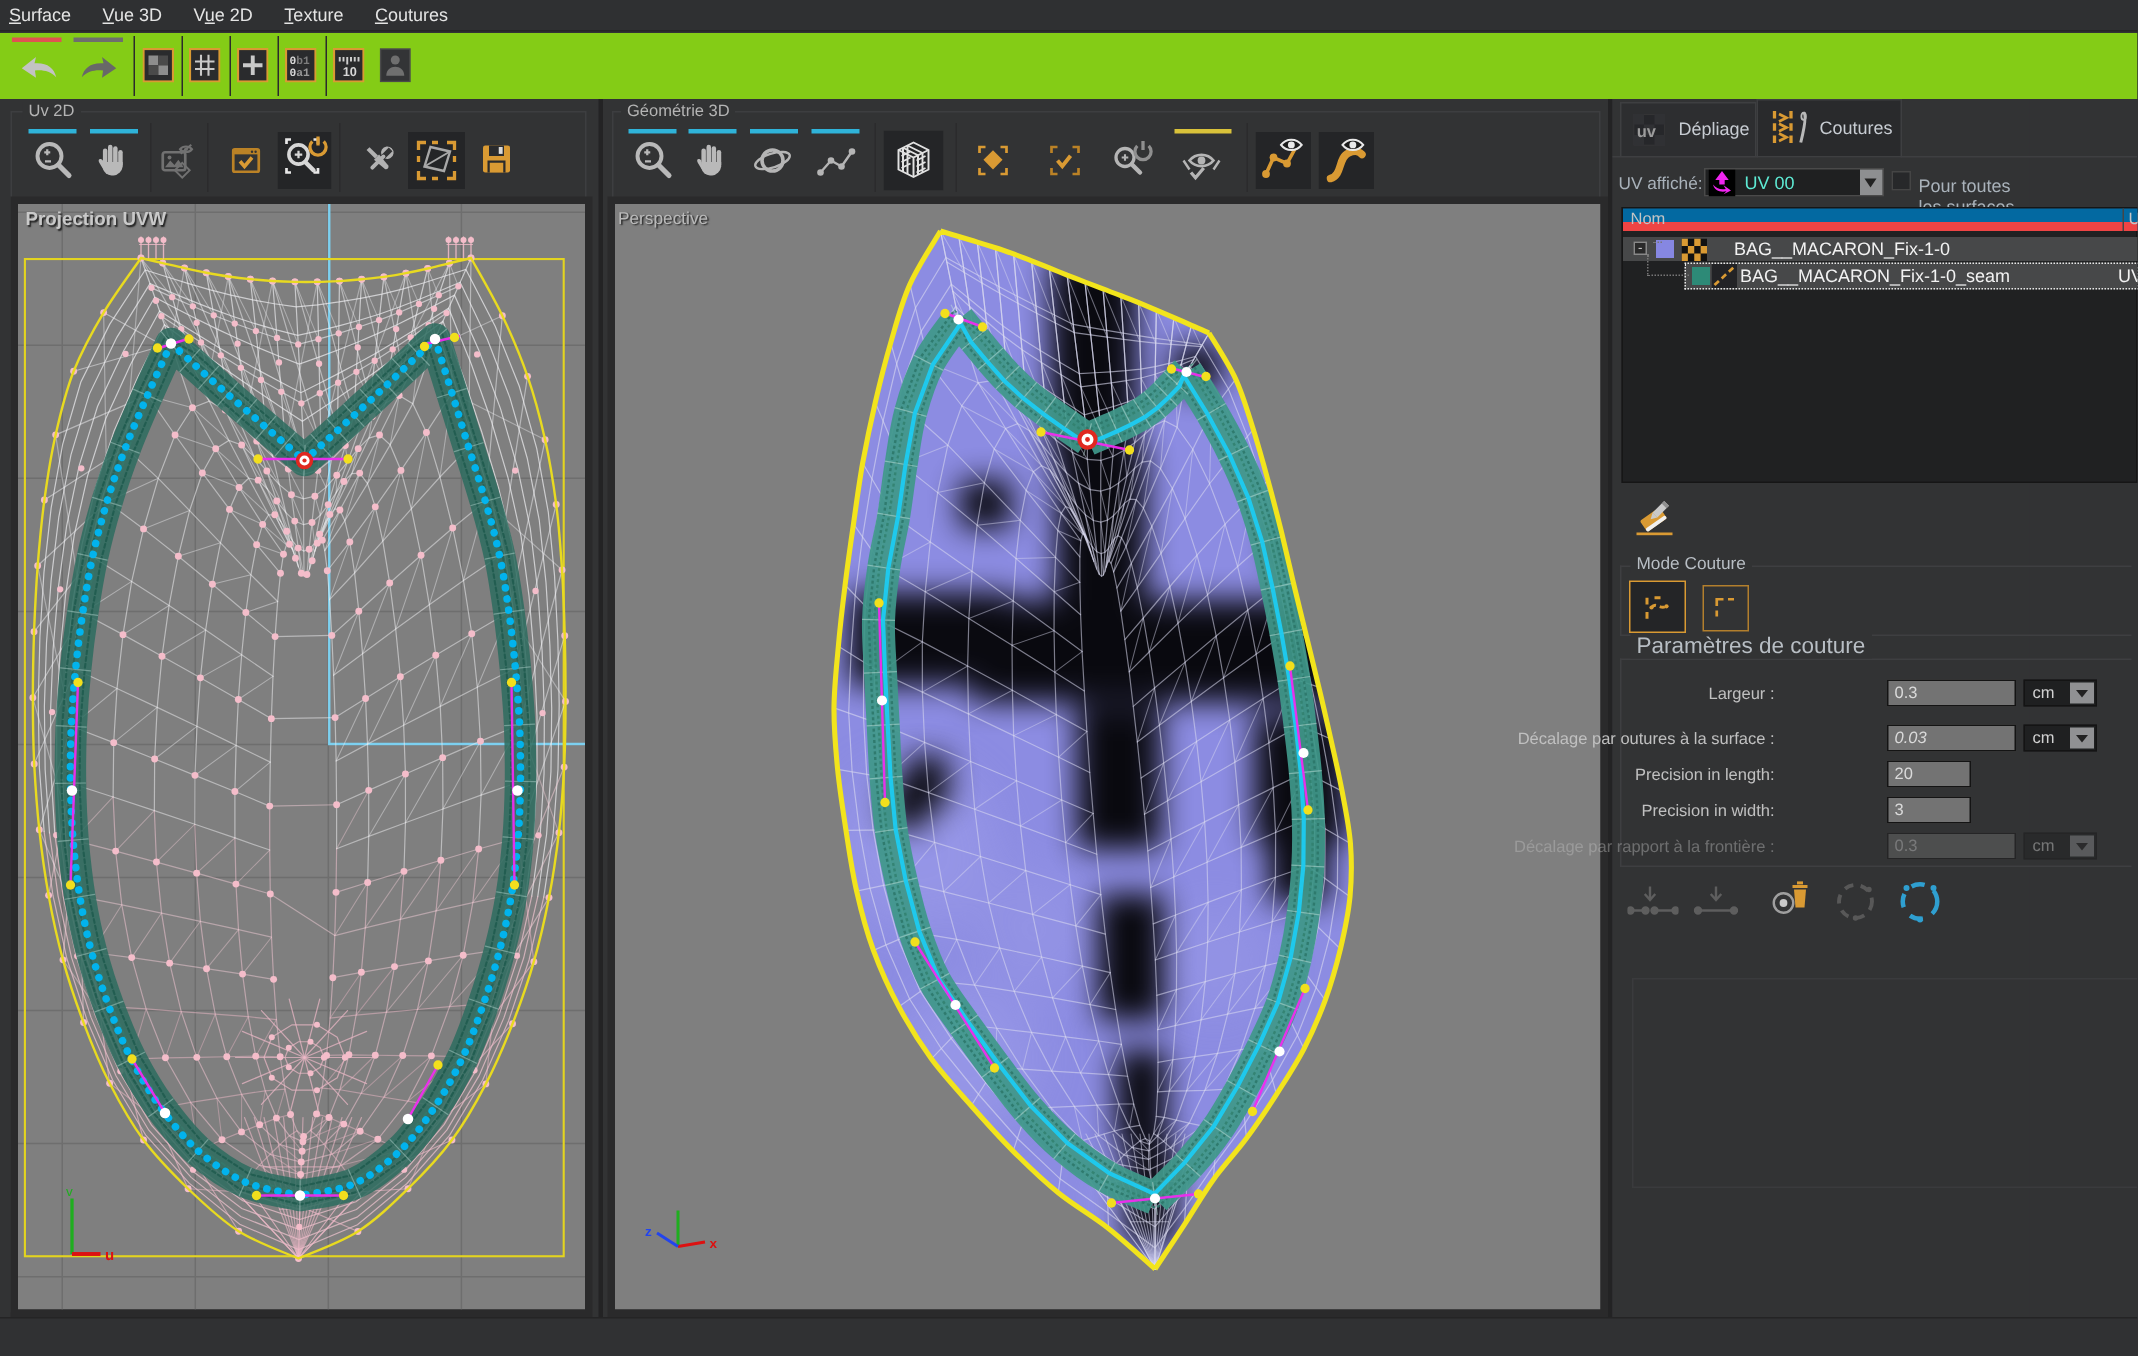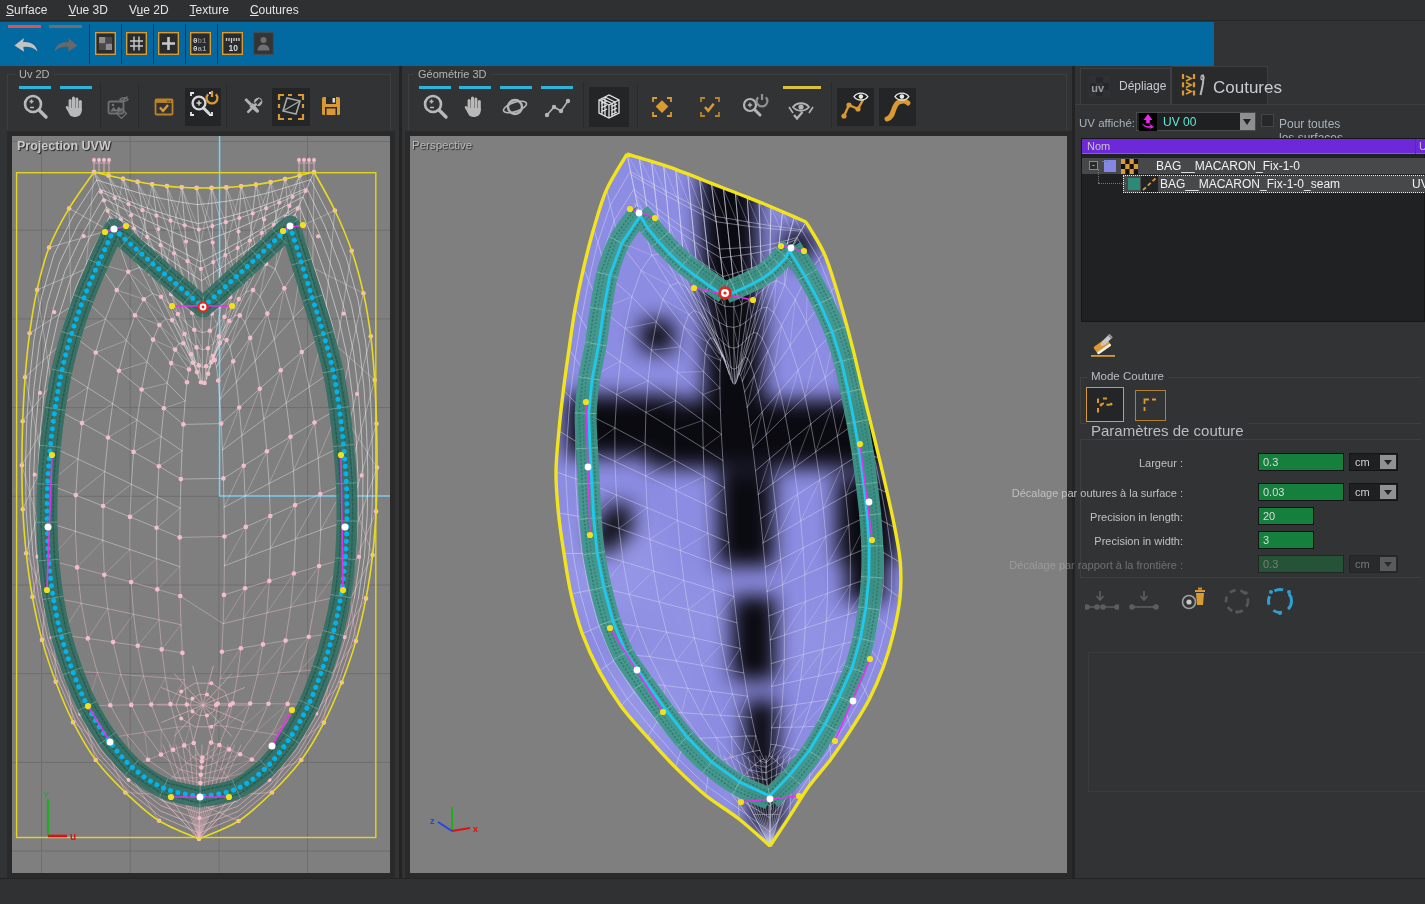--- a/index.html
+++ b/index.html
@@ -2,31 +2,31 @@
 <html><head><meta charset="utf-8"><style>
 *{margin:0;padding:0;box-sizing:border-box}
 body{width:1425px;height:904px;background:#323334;font-family:"Liberation Sans",sans-serif;overflow:hidden;position:relative}
 .abs{position:absolute}
 .menu{left:0;top:0;width:1425px;height:21px;background:#2f3032;border-bottom:1px solid #262626}
 .menu span{display:inline-block;margin:3px 9px 0 12px;font-size:12px;color:#e4e4e4}
 .menu span:first-child{margin-left:6px}
 .menu u{text-decoration:underline}
 .vp-border{background:#2a2a2b}
 .grouplbl{font-size:11px;color:#b4b4b4}
-input{background:#15803d;border:1px solid #141414;color:#dadada;font-size:11px;font-family:"Liberation Sans",sans-serif;padding:1px 4px;outline:none}
+input{background:#737373;border:1px solid #141414;color:#dadada;font-size:11px;font-family:"Liberation Sans",sans-serif;padding:1px 4px;outline:none}
 .lbl{position:absolute;font-size:11px;color:#c0c0c0;white-space:nowrap}
 .cm{position:absolute;height:18px;background:#1f2021;border:1px solid #141414;color:#d0d0d0;font-size:11px}
 .cm .ar{position:absolute;right:1px;top:1px;width:16px;height:14px;background:#909193;text-align:center}
 .cm .ar:after{content:"";position:absolute;left:4px;top:5px;border:4px solid transparent;border-top:5px solid #222}
 .dis{opacity:0.42}
 </style></head>
 <body>
 <div class="menu"><span><u>S</u>urface</span><span><u>V</u>ue 3D</span><span>V<u>u</u>e 2D</span><span><u>T</u>exture</span><span><u>C</u>outures</span></div>
 
-<div class="abs" style="left:0;top:22px;width:1214px;height:44px;background:#0369a1">
+<div class="abs" style="left:0;top:22px;width:1425px;height:44px;background:#84cc16">
   <div class="abs" style="left:8px;top:3px;width:33px;height:3px;background:#e05252"></div>
   <div class="abs" style="left:49px;top:3px;width:33px;height:3px;background:#6e6e6e"></div>
   <svg width="30" height="24" viewBox="0 0 30 24" style="position:absolute;left:11px;top:12px">
       <path d="M3.5,11.5 L13,4 L12,8.2 C20,7.5 25,11 26.5,17.5 C22.5,13.2 17,12.3 12.3,13 L13,17.8 Z" fill="#c3c3c3"></path>
     </svg>
   <svg width="30" height="24" viewBox="0 0 30 24" style="position:absolute;left:51px;top:12px">
       <path d="M26.5,11.5 L17,4 L18,8.2 C10,7.5 5,11 3.5,17.5 C7.5,13.2 13,12.3 17.7,13 L17,17.8 Z" fill="#686868"></path>
     </svg>
   <div class="abs" style="left:89px;top:2px;width:1px;height:40px;background:#2b2b2c"></div>
   <svg width="21" height="23" viewBox="0 0 21 23" style="position:absolute;left:95px;top:10px">
@@ -1486,41 +1486,41 @@
         <g stroke="#d99a33" stroke-width="2.2">
           <path d="M2,1v22" stroke-dasharray="5,3.2"></path>
           <path d="M13,1v22" stroke-dasharray="5,3.2"></path>
         </g>
         <g fill="none" stroke="#d99a33" stroke-width="1.8">
           <path d="M5,3l5,2.5-5,2.5M5,9.5l5,2.5-5,2.5M5,16l5,2.5-5,2.5"></path>
         </g>
         <path d="M21.5,2 C23.5,4 22,12 19.5,22" fill="none" stroke="#b9b9b9" stroke-width="2"></path>
         <ellipse cx="21.4" cy="4.5" rx="1.5" ry="2.4" fill="none" stroke="#b9b9b9" stroke-width="1.2"></ellipse>
       </svg>
-    <div class="abs" style="left:41px;top:11px;font-size:17px;color:#c7ccd2">Coutures</div>
+    <div class="abs" style="left:41px;top:11px;font-size:12px;color:#c7ccd2">Coutures</div>
   </div>
   <div class="abs" style="left:0;top:38px;width:350px;height:1px;background:#3e3f41"></div>
 
   <div class="abs" style="left:4px;top:51px;font-size:11.5px;color:#a9b2ba">UV affiché:</div>
   <div class="abs" style="left:61px;top:46px;width:120px;height:19px;background:#1f2021;border:1px solid #4a4a4a">
     <svg width="18" height="18" viewBox="0 0 18 18" style="position:absolute;left:2px;top:0px">
         <rect x="0" y="0" width="18" height="18" fill="#000"></rect>
         <path d="M9,1 L13.5,7 L10.8,7 L10.8,10 L7.2,10 L7.2,7 L4.5,7 Z" fill="#f025f0"></path>
         <path d="M3,10 C4,14 8,15.5 12,14.5 L10,16.5 L15,14 L10,10.5 L11.5,13 C8,13.8 5,12.5 3,10 Z" fill="#f025f0"></path>
       </svg>
     <div class="abs" style="left:26px;top:2px;font-size:12px;color:#5eead4">UV 00</div>
     <div class="abs" style="left:103px;top:0px;width:15px;height:17px;background:#8e8f91">
       <div style="position:absolute;left:3px;top:6px;border:4.5px solid transparent;border-top:6px solid #222"></div>
     </div>
   </div>
   <div class="abs" style="left:186px;top:48px;width:13px;height:13px;background:#27282a;border:1px solid #454545"></div>
   <div class="abs" style="left:204px;top:51px;font-size:12px;color:#a9b2ba">Pour toutes les surfaces</div>
 
   <div class="abs" style="left:6px;top:72px;width:344px;height:184px;background:#202122;border:1px solid #161616">
-    <div class="abs" style="left:0;top:0;width:344px;height:15px;background:#6d28d9;border-bottom:1px solid #ef4444">
+    <div class="abs" style="left:0;top:0;width:344px;height:15px;background:#0369a1;border-bottom:6px solid #ef4444">
       <div class="abs" style="left:5px;top:1px;font-size:11px;color:#c4c4c4">Nom</div>
       <div class="abs" style="left:333px;top:0;width:1px;height:15px;background:#454647"></div>
       <div class="abs" style="left:337px;top:1px;font-size:11px;color:#c4c4c4">UV</div>
     </div>
     <div class="abs" style="left:0;top:19px;width:344px;height:16px;background:#474849">
       <div class="abs" style="left:7px;top:3px;width:9px;height:9px;border:1px solid #888;background:#2a2a2a;color:#ccc;font-size:9px;line-height:7px;text-align:center">-</div>
       <div class="abs" style="left:22px;top:2px;width:12px;height:12px;background:#8687e2"></div>
       <svg width="17" height="15" viewBox="0 0 17 15" style="position:absolute;left:39px;top:1px">
           <rect x="0" y="0" width="17" height="15" fill="#111"></rect>
           <rect x="0.0" y="0" width="4.25" height="5" fill="#d99a33"></rect>
@@ -1580,21 +1580,21 @@
   <div class="abs" style="left:12px;top:356px;background:#323334;padding:0 4px;font-size:15px;color:#b8bec4">Paramètres de couture</div>
 
   <div class="lbl" style="right:170px;top:391px">Largeur :</div>
   <input class="abs" style="left: 183px; top: 387px; width: 86px; height: 18px;" value="0.3" readonly="">
   <div class="cm" style="left:274px;top:387px;width:49px">
       <span style="position:absolute;left:5px;top:2px">cm</span>
       <span class="ar"></span>
     </div>
 
   <div class="lbl" style="right:170px;top:421px">Décalage par outures à la surface :</div>
-  <input class="abs" style="left: 183px; top: 417px; width: 86px; height: 18px;" value="0.03" readonly="">
+  <input class="abs" style="left: 183px; top: 417px; width: 86px; height: 18px; font-style: italic;" value="0.03" readonly="">
   <div class="cm" style="left:274px;top:417px;width:49px">
       <span style="position:absolute;left:5px;top:2px">cm</span>
       <span class="ar"></span>
     </div>
 
   <div class="lbl" style="right:170px;top:445px">Precision in length:</div>
   <input class="abs" style="left: 183px; top: 441px; width: 56px; height: 18px;" value="20" readonly="">
 
   <div class="lbl" style="right:170px;top:469px">Precision in width:</div>
   <input class="abs" style="left: 183px; top: 465px; width: 56px; height: 18px;" value="3" readonly="">

